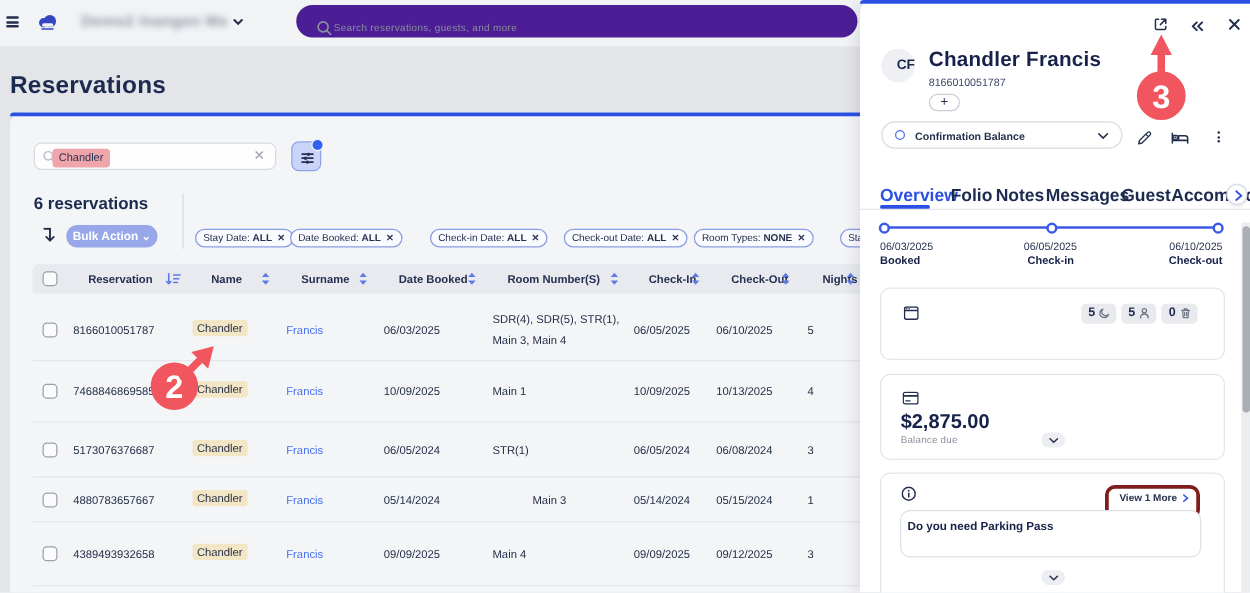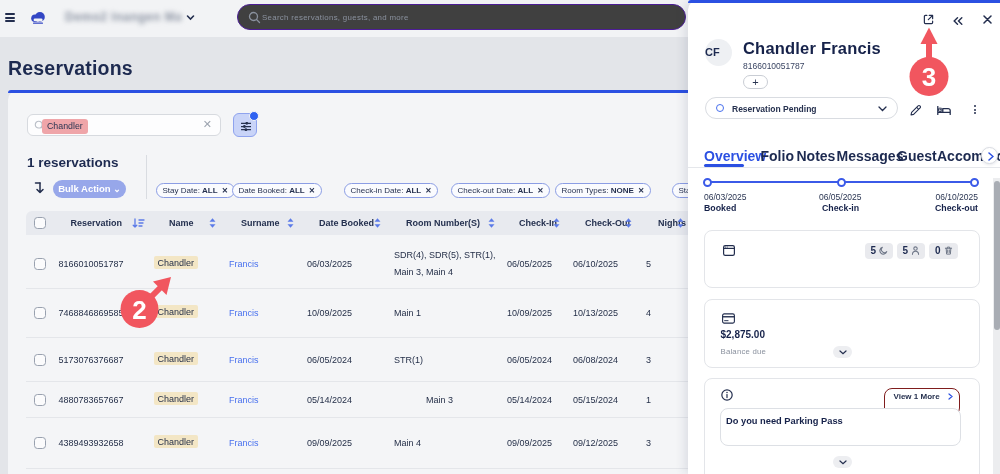--- a/index.html
+++ b/index.html
@@ -4,21 +4,21 @@
 <style>
 * { margin:0; padding:0; box-sizing:border-box; }
 html,body { width:1000px; height:474px; overflow:hidden; font-family:"Liberation Sans", sans-serif; }
 body { background:#E3E5E9; position:relative; }
 .abs { position:absolute; }
 
 
 #topbar { position:absolute; left:0; top:0; width:1000px; height:37px; background:#F2F3F5; }
 #hamb span { display:block; width:10px; height:2px; background:#232E4E; border-radius:1px; margin-bottom:1.5px; }
 #propname { position:absolute; left:65px; top:10px; width:116px; height:14px; color:#8b93a2; font-size:12px; font-weight:bold; filter:blur(2.6px); white-space:nowrap; overflow:hidden; letter-spacing:0.5px; }
-#searchbar { position:absolute; left:237px; top:4px; width:449px; height:26px; background:#404040; border:1px solid #4c1d95; border-radius:13px; }
+#searchbar { position:absolute; left:237px; top:4px; width:449px; height:26px; background:#4c1d95; border:6px solid #4c1d95; border-radius:13px; }
 #searchbar .ph { position:absolute; left:24px; top:7.5px; font-size:7.9px; color:#8A919E; letter-spacing:0.3px; }
 
 
 #pagetitle { position:absolute; left:8px; top:57px; font-size:19.5px; font-weight:bold; color:#1D2A50; letter-spacing:0.2px; }
 #card { position:absolute; left:8px; top:90px; width:992px; height:384px; background:#F4F5F7; border-radius:10px 10px 0 0; }
 #cardbar { position:absolute; left:8px; top:90px; width:992px; height:3.2px; background:#2B50E2; border-radius:10px 10px 0 0; z-index:5; }
 
 
 #finput { position:absolute; left:19px; top:24px; width:194px; height:22px; background:#FDFDFE; border:1px solid #D7DADF; border-radius:6px; }
 #fchip { position:absolute; left:14px; top:3.5px; height:15px; background:#EFA5A9; border-radius:3px; padding:0 5px; font-size:8.8px; color:#2A3552; line-height:15px; }
@@ -41,21 +41,21 @@
 .trow { position:absolute; left:18px; width:974px; border-bottom:1px solid #E4E6EA; }
 .cell { position:absolute; font-size:9px; color:#1F2A44; white-space:nowrap; }
 .cb { position:absolute; left:8px; width:12px; height:12px; border:1.5px solid #99A1AF; border-radius:3.5px; background:#FBFBFC; }
 .hl { background:#F3E6C5; padding:1.5px 3.5px; border-radius:2px; }
 .lnk { color:#4870EE; }
 
 
 #panel { position:absolute; left:688px; top:0; width:312px; height:474px; background:#FFFFFF; border-radius:10px 0 0 0; box-shadow:-4px 0 10px rgba(30,42,80,0.10); z-index:10; }
 #panelbar { position:absolute; left:688px; top:0; width:312px; height:2.6px; background:#2B50E2; border-radius:10px 0 0 0; z-index:15; }
 .pnl { position:absolute; }
-#avatar { left:17px; top:38.5px; width:27px; height:27px; border-radius:50%; background:#EEF0F3; color:#1D2A50; font-size:11px; font-weight:bold; text-align:left; line-height:27px; }
+#avatar { left:17px; top:38.5px; width:27px; height:27px; border-radius:50%; background:#EEF0F3; color:#1D2A50; font-size:11px; font-weight:bold; text-align:right; line-height:27px; }
 #gname { left:55px; top:39px; font-size:16.5px; font-weight:bold; color:#16224A; letter-spacing:0.2px; }
 #gid { left:55px; top:61px; font-size:8.5px; color:#3A4563; }
 #plus { left:55px; top:74.5px; width:25px; height:14px; border:1px solid #C9CDD4; border-radius:8px; text-align:center; line-height:12px; font-size:11px; color:#2A3552; background:#fff; }
 #statuspill { left:17px; top:97px; width:193px; height:22px; border:1px solid #D9DCE1; border-radius:11px; background:#fff; }
 #statuspill .txt { position:absolute; left:26px; top:6px; font-size:8.5px; font-weight:bold; color:#26314F; }
 #statuspill .ring { position:absolute; left:10px; top:6px; width:8px; height:8px; border:1.5px solid #4870EE; border-radius:50%; }
 
 
 .tab { position:absolute; top:148px; font-size:14px; font-weight:bold; color:#1D2A50; white-space:nowrap; }
 #tabline { position:absolute; left:0px; top:167px; width:312px; height:1px; background:#E5E7EB; }
@@ -121,21 +121,21 @@
   <div id="fbtn">
     <svg class="abs" style="left:7px; top:7.5px;" width="10" height="9" viewBox="0 0 10 9">
       <path d="M0.5 1.3 H9.5 M0.5 4.5 H9.5 M0.5 7.7 H9.5" stroke="#26314F" stroke-width="1.25" stroke-linecap="round"></path>
       <circle cx="5.8" cy="1.3" r="1.4" fill="#26314F"></circle>
       <circle cx="3.4" cy="4.5" r="1.4" fill="#26314F"></circle>
       <circle cx="4.9" cy="7.7" r="1.4" fill="#26314F"></circle>
     </svg>
   </div>
   <div id="fdot"></div>
 
-  <div id="rescount">1 reservations</div>
+  <div id="rescount">6 reservations</div>
 
   <svg id="sorticon" width="12" height="13" viewBox="0 0 12 13">
     <path d="M6 1 V10.5 M6 10.5 L3 7.5 M6 10.5 L9 7.5" stroke="#232E4E" stroke-width="1.5" fill="none" stroke-linecap="round" stroke-linejoin="round"></path>
     <path d="M1.5 1 H6" stroke="#232E4E" stroke-width="1.5" stroke-linecap="round"></path>
   </svg>
   <div id="bulkbtn">Bulk Action  <span style="font-size:9px;">⌄</span></div>
   <div id="vdivider"></div>
 
   <div class="chip" style="left:148px;">Stay Date: <b>ALL</b><span class="x"> ✕</span></div>
   <div class="chip" style="left:224px;">Date Booked: <b>ALL</b><span class="x"> ✕</span></div>
@@ -260,21 +260,21 @@
     <path d="M1 1 L8 8 M8 1 L1 8" stroke="#232E4E" stroke-width="1.5" stroke-linecap="round"></path>
   </svg>
 
   <div id="avatar" class="pnl">CF</div>
   <div id="gname" class="pnl">Chandler Francis</div>
   <div id="gid" class="pnl">8166010051787</div>
   <div id="plus" class="pnl">+</div>
 
   <div id="statuspill" class="pnl">
     <div class="ring"></div>
-    <div class="txt">Reservation Pending</div>
+    <div class="txt">Confirmation Balance</div>
     <svg style="position:absolute; left:172px; top:8px;" width="9" height="6" viewBox="0 0 9 6">
         <path d="M1 1 L4.5 4.5 L8 1" stroke="#232E4E" stroke-width="1.3" fill="none" stroke-linecap="round"></path>
       </svg>
   </div>
   <svg class="pnl" style="left:221px; top:103.5px;" width="13" height="13" viewBox="0 0 13 13">
     <path d="M2 11 L2.6 8.4 L9.1 1.9 C9.6 1.4 10.4 1.4 10.9 1.9 L11.1 2.1 C11.6 2.6 11.6 3.4 11.1 3.9 L4.6 10.4 L2 11 Z" stroke="#232E4E" stroke-width="1.1" fill="none" stroke-linejoin="round"></path>
       <path d="M7.7 3.3 L9.7 5.3" stroke="#232E4E" stroke-width="1.1"></path>
   </svg>
   <svg class="pnl" style="left:249px; top:106px;" width="14" height="9" viewBox="0 0 14 9">
     <path d="M0.8 0.5 V8.5 M0.8 6.3 H13.2 M13.2 8.5 V4.6 C13.2 3.4 12.3 2.6 11.1 2.6 H5.8 V6.3" stroke="#232E4E" stroke-width="1.3" fill="none" stroke-linecap="round" stroke-linejoin="round"></path>
@@ -331,36 +331,36 @@
           <path d="M2.4 2.5 L2.9 9 H7.1 L7.6 2.5 M4.1 4.3 V7.2 M5.9 4.3 V7.2" stroke="#6E7687" stroke-width="1.1" fill="none" stroke-linecap="round" stroke-linejoin="round"></path>
         </svg></div>
   </div>
 
   <div class="pcard" style="top:298.5px; height:69px;">
     <svg style="position:absolute; left:17px; top:13px;" width="13" height="11" viewBox="0 0 15 12">
       <rect x="0.7" y="0.7" width="13.6" height="10.6" rx="1.8" stroke="#232E4E" stroke-width="1.3" fill="none"></rect>
       <path d="M0.7 4 H14.3" stroke="#232E4E" stroke-width="1.6"></path>
       <path d="M3 8.5 H7" stroke="#232E4E" stroke-width="1.1" stroke-linecap="round"></path>
     </svg>
-    <div style="position:absolute; left:16px; top:29px; font-size:10px; font-weight:bold; color:#16224A;">$2,875.00</div>
+    <div style="position:absolute; left:16px; top:29px; font-size:16px; font-weight:bold; color:#16224A;">$2,875.00</div>
     <div style="position:absolute; left:16px; top:47.5px; font-size:7.8px; color:#8A919E; letter-spacing:0.2px;">Balance due</div>
     <div class="chevpill" style="left:128.5px; top:46.5px;">
         <svg style="position:absolute; left:5.5px; top:4px;" width="8" height="5" viewBox="0 0 8 5">
           <path d="M1 1 L4 3.8 L7 1" stroke="#232E4E" stroke-width="1.2" fill="none" stroke-linecap="round"></path>
         </svg>
       </div>
   </div>
 
   <div class="pcard" style="top:377.5px; height:104px;">
     <svg style="position:absolute; left:16px; top:10px;" width="12" height="12" viewBox="0 0 13 13">
       <circle cx="6.5" cy="6.5" r="5.6" stroke="#232E4E" stroke-width="1.3" fill="none"></circle>
       <path d="M6.5 6 V9.3" stroke="#232E4E" stroke-width="1.3" stroke-linecap="round"></path>
       <circle cx="6.5" cy="3.8" r="0.8" fill="#232E4E"></circle>
     </svg>
-    <div style="position:absolute; left:179px; top:9.5px; width:76px; height:28px; border:1px solid #7f1d1d; border-radius:8px; background:#fff;">
+    <div style="position:absolute; left:179px; top:9.5px; width:76px; height:28px; border:3px solid #7f1d1d; border-radius:8px; background:#fff;">
       <span style="position:absolute; left:9px; top:2.5px; font-size:8px; font-weight:bold; color:#26314F;">View 1 More</span>
       <svg style="position:absolute; right:6px; top:4px;" width="5" height="7" viewBox="0 0 5 7">
           <path d="M1 1 L4 3.5 L1 6" stroke="#2B50E2" stroke-width="1.2" fill="none" stroke-linecap="round"></path>
         </svg>
     </div>
     <div style="position:absolute; left:15.5px; top:29.5px; width:241px; height:37.5px; border:1px solid #DDE0E5; border-radius:8px; background:#fff;">
       <div style="position:absolute; left:5px; top:7px; font-size:9.3px; font-weight:bold; color:#16224A;">Do you need Parking Pass</div>
     </div>
     <div class="chevpill" style="left:128.5px; top:77px;">
         <svg style="position:absolute; left:5.5px; top:4px;" width="8" height="5" viewBox="0 0 8 5">

